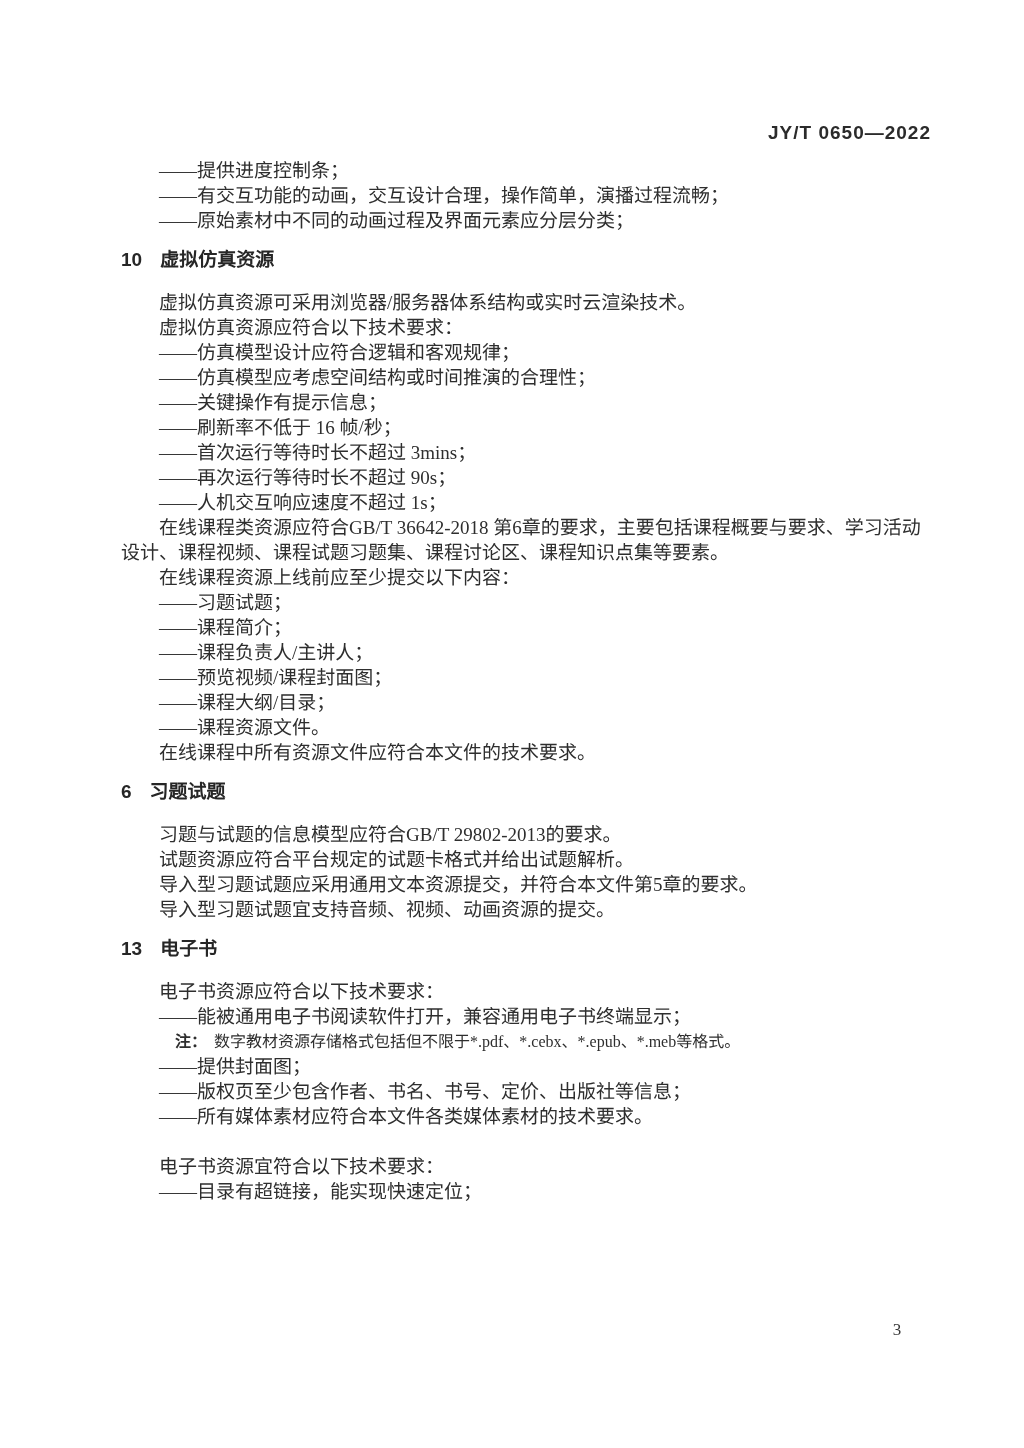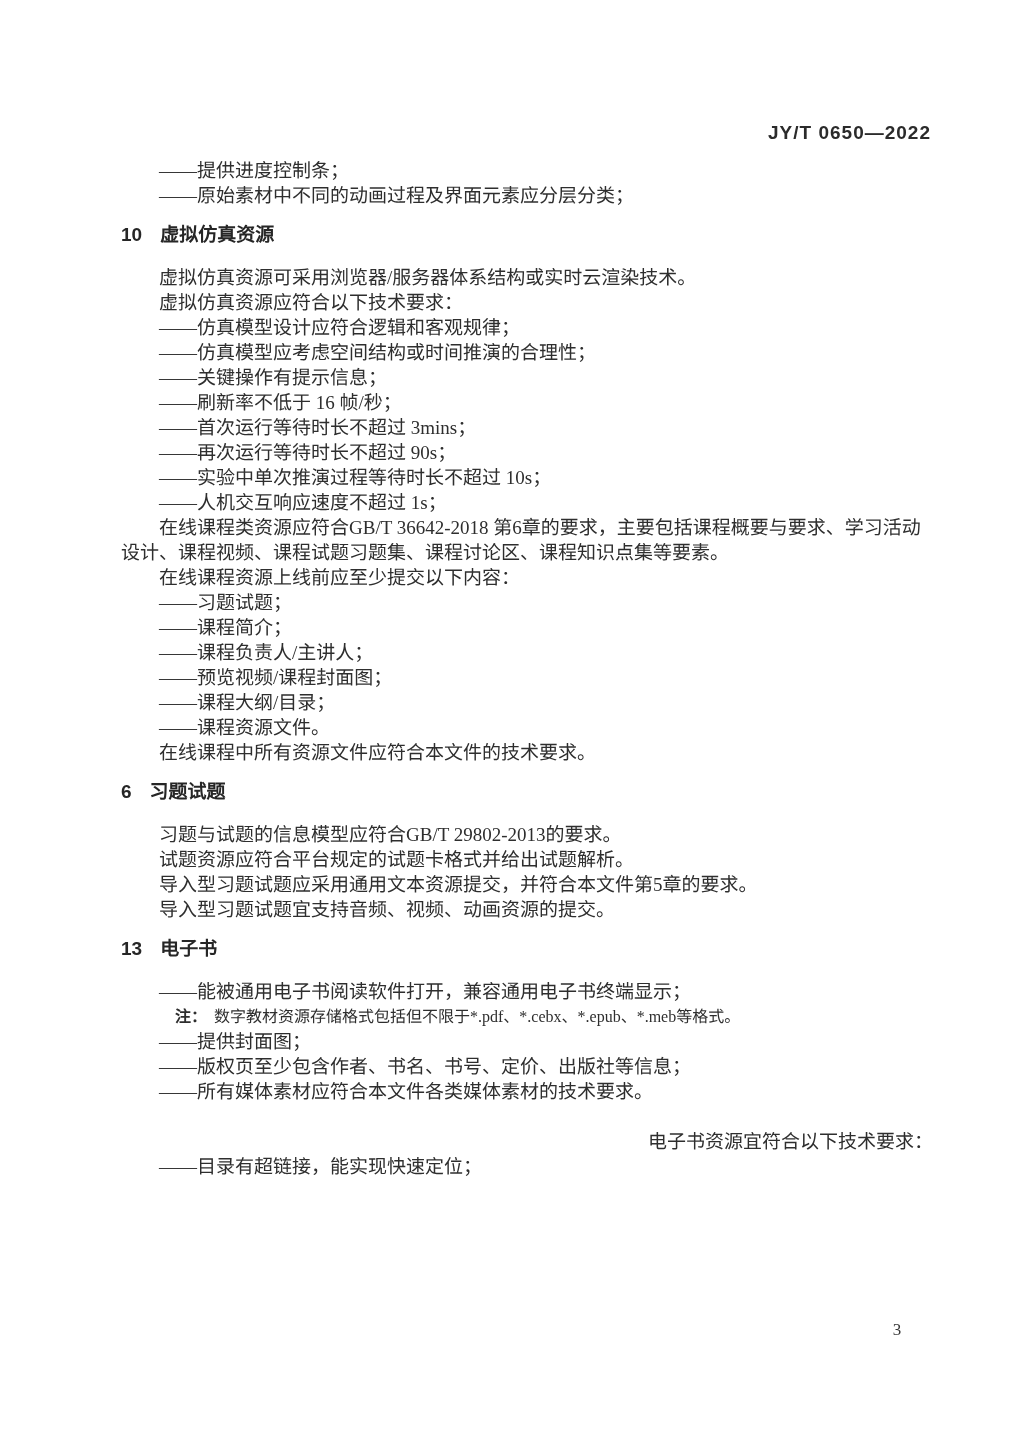--- a/index.html
+++ b/index.html
@@ -50,21 +50,21 @@
   .note {
     padding-left: 54px;
     font-size: 16px;
     line-height: 25px;
   }
   .note-label {
     font-family: "Liberation Sans", "DejaVu Sans", sans-serif;
     font-weight: 700;
     margin-right: 7px;
   }
-  .gap-above { margin-top: 25px; text-align: right; }
+  .gap-above { margin-top: 25px; }
   .page-number {
     position: absolute;
     top: 1320px;
     left: 877px;
     width: 40px;
     text-align: center;
     font-size: 17px;
     color: #3a3a3a;
   }
 </style>
@@ -73,35 +73,35 @@
 
 <div class="page">
 
   <div class="running-header">
     <span>JY/T 0650—2022</span>
   </div>
 
   <div class="content">
 
     <p class="line">——提供进度控制条；</p>
+    <p class="line">——有交互功能的动画，交互设计合理，操作简单，演播过程流畅；</p>
     <p class="line">——原始素材中不同的动画过程及界面元素应分层分类；</p>
 
     <h2 class="sec">
       <span class="sec-num">10</span>
       <span class="sec-title">虚拟仿真资源</span>
     </h2>
     <p class="line">虚拟仿真资源可采用浏览器/服务器体系结构或实时云渲染技术。</p>
     <p class="line">虚拟仿真资源应符合以下技术要求：</p>
     <p class="line">——仿真模型设计应符合逻辑和客观规律；</p>
     <p class="line">——仿真模型应考虑空间结构或时间推演的合理性；</p>
     <p class="line">——关键操作有提示信息；</p>
     <p class="line">——刷新率不低于 16 帧/秒；</p>
     <p class="line">——首次运行等待时长不超过 3mins；</p>
     <p class="line">——再次运行等待时长不超过 90s；</p>
-    <p class="line">——实验中单次推演过程等待时长不超过 10s；</p>
     <p class="line">——人机交互响应速度不超过 1s；</p>
 
     <p class="line">在线课程类资源应符合GB/T 36642-2018 第6章的要求，主要包括课程概要与要求、学习活动设计、课程视频、课程试题习题集、课程讨论区、课程知识点集等要素。</p>
     <p class="line">在线课程资源上线前应至少提交以下内容：</p>
     <p class="line">——习题试题；</p>
     <p class="line">——课程简介；</p>
     <p class="line">——课程负责人/主讲人；</p>
     <p class="line">——预览视频/课程封面图；</p>
     <p class="line">——课程大纲/目录；</p>
     <p class="line">——课程资源文件。</p>
@@ -113,20 +113,21 @@
     </h2>
     <p class="line">习题与试题的信息模型应符合GB/T 29802-2013的要求。</p>
     <p class="line">试题资源应符合平台规定的试题卡格式并给出试题解析。</p>
     <p class="line">导入型习题试题应采用通用文本资源提交，并符合本文件第5章的要求。</p>
     <p class="line">导入型习题试题宜支持音频、视频、动画资源的提交。</p>
 
     <h2 class="sec">
       <span class="sec-num">13</span>
       <span class="sec-title">电子书</span>
     </h2>
+    <p class="line">电子书资源应符合以下技术要求：</p>
     <p class="line">——能被通用电子书阅读软件打开，兼容通用电子书终端显示；</p>
     <p class="note">
       <span class="note-label">注：</span><span>数字教材资源存储格式包括但不限于*.pdf、*.cebx、*.epub、*.meb等格式。</span>
     </p>
     <p class="line">——提供封面图；</p>
     <p class="line">——版权页至少包含作者、书名、书号、定价、出版社等信息；</p>
     <p class="line">——所有媒体素材应符合本文件各类媒体素材的技术要求。</p>
     <p class="line gap-above">电子书资源宜符合以下技术要求：</p>
     <p class="line">——目录有超链接，能实现快速定位；</p>
 

